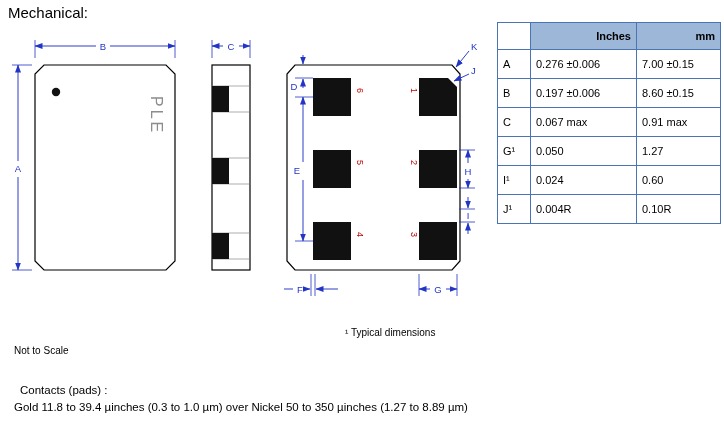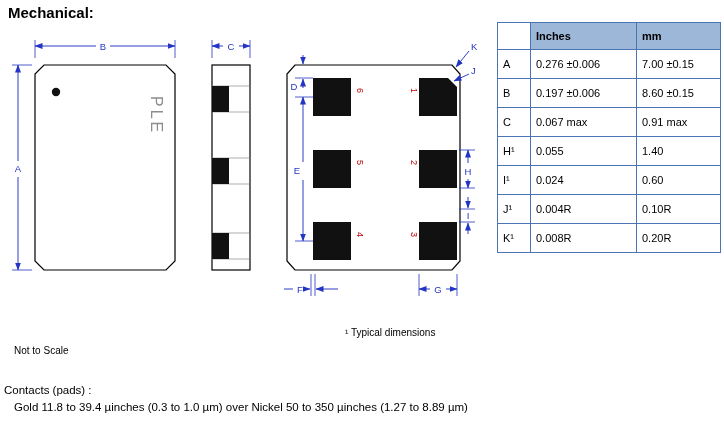--- a/index.html
+++ b/index.html
@@ -1,39 +1,39 @@
 <!DOCTYPE html>
 <html><head>
 <meta charset="utf-8">
 <style>
   *{margin:0;padding:0;box-sizing:border-box}
   html,body{width:724px;height:424px;background:#fff;overflow:hidden;
     font-family:"Liberation Sans",sans-serif;color:#000}
   .page{position:absolute;inset:0;background:#fff}
-  .title{position:absolute;left:8px;top:4px;font-size:15px;font-weight:bold}
+  .title{position:absolute;left:8px;top:4px;font-size:15px;font-weight:normal}
   svg.drawing{position:absolute;left:0;top:0}
   
   .ext{stroke:#2335c4;stroke-width:0.8;fill:none}
   .dim{stroke:#2335c4;stroke-width:0.95;fill:none}
   .body{fill:#ffffff;stroke:#000;stroke-width:1.2}
   .padline{fill:none;stroke:#777;stroke-width:0.6}
   .padfill{fill:#111}
   svg text{font-family:"Liberation Sans",sans-serif;font-size:9.5px;fill:#2335c4}
   text.padnum{font-size:9px;fill:#c00000}
   text.brand{font-size:16px;fill:#8d8d8d;letter-spacing:3px}
   
   .dims-table{position:absolute;left:497px;top:22px;border-collapse:collapse;table-layout:fixed}
   .dims-table th,.dims-table td{border:1px solid #4a74b4;font-size:11px;padding:0 5px;
     height:29px;vertical-align:middle;text-align:left;background:#fff}
-  .dims-table th{height:27px;text-align:left;font-weight:bold;background:#9db7d8}
+  .dims-table th{height:27px;text-align:right;font-weight:bold;background:#9db7d8}
   .dims-table th.corner{background:#fff}
   .note{position:absolute;font-size:10px}
   #typical{left:345px;top:327px}
   #nts{left:14px;top:345px}
-  #contacts-title{left:4px;top:384px;font-size:11.5px}
+  #contacts-title{left:20px;top:384px;font-size:11.5px}
   #contacts-detail{left:14px;top:401px;font-size:11.5px}
 </style>
 </head>
 <body>
 
 <div class="page">
 
   <div class="title">Mechanical:</div>
 
   <svg class="drawing" width="497" height="340" viewBox="0 0 497 340">
@@ -164,38 +164,33 @@
           <td>B</td>
           <td>0.197 ±0.006</td>
           <td>8.60 ±0.15</td>
         </tr>
       <tr>
           <td>C</td>
           <td>0.067 max</td>
           <td>0.91 max</td>
         </tr>
       <tr>
-          <td>H¹</td>
-          <td>0.055</td>
-          <td>1.40</td>
+          <td>G¹</td>
+          <td>0.050</td>
+          <td>1.27</td>
         </tr>
       <tr>
           <td>I¹</td>
           <td>0.024</td>
           <td>0.60</td>
         </tr>
       <tr>
           <td>J¹</td>
           <td>0.004R</td>
           <td>0.10R</td>
-        </tr>
-      <tr>
-          <td>K¹</td>
-          <td>0.008R</td>
-          <td>0.20R</td>
         </tr>
     </tbody>
   </table>
 
   <div class="note" id="typical">¹ Typical dimensions</div>
   <div class="note" id="nts">Not to Scale</div>
   <div class="note" id="contacts-title">Contacts (pads) :</div>
   <div class="note" id="contacts-detail">Gold  11.8 to 39.4 µinches (0.3 to 1.0 µm) over  Nickel 50 to 350 µinches (1.27 to 8.89 µm)</div>
 
 </div>

